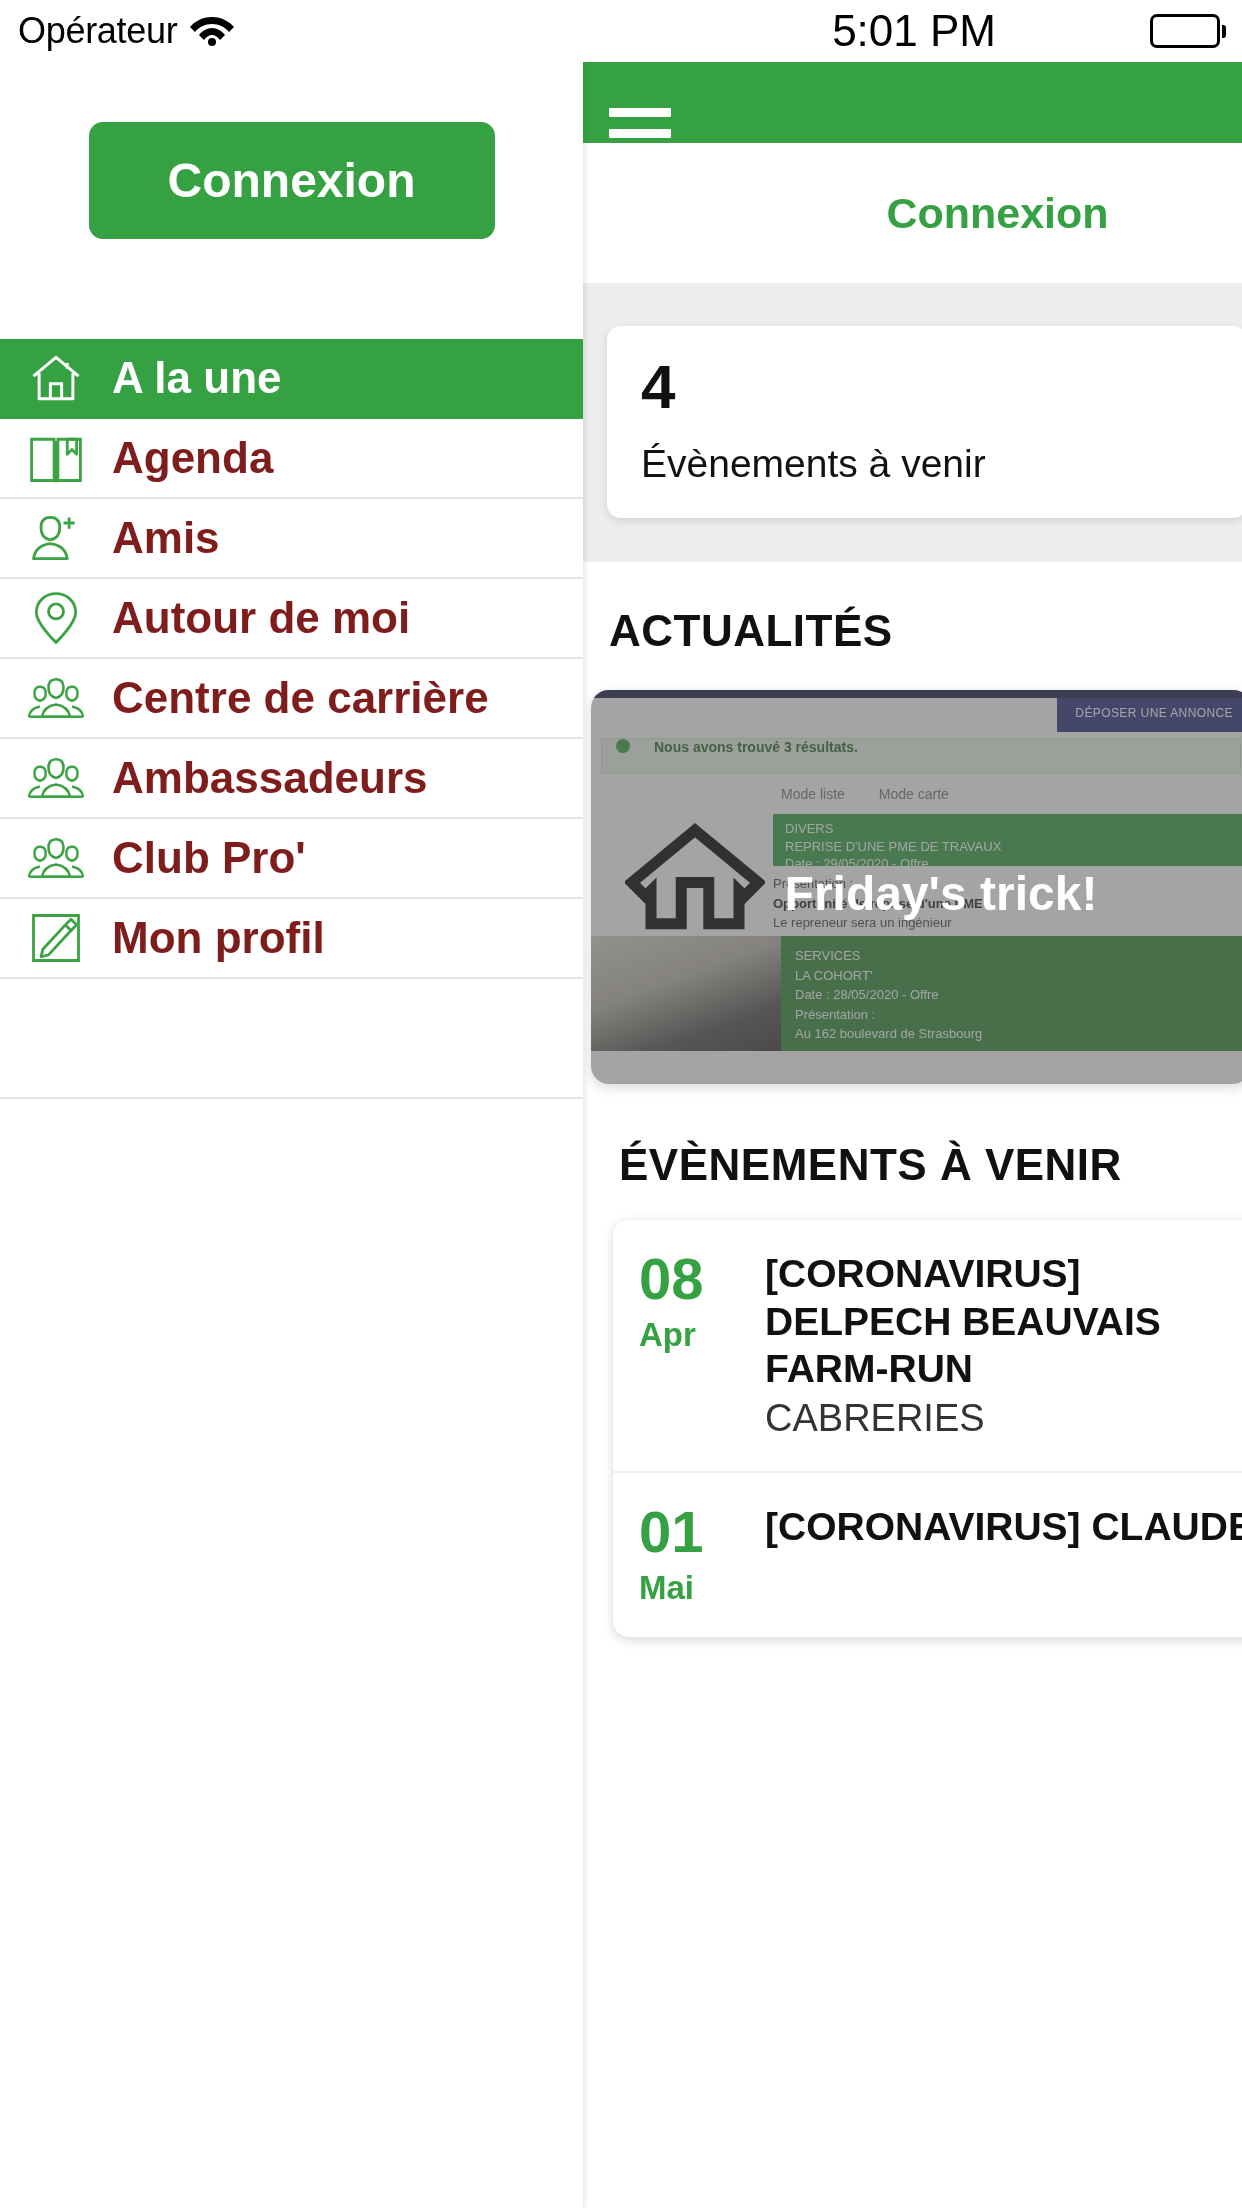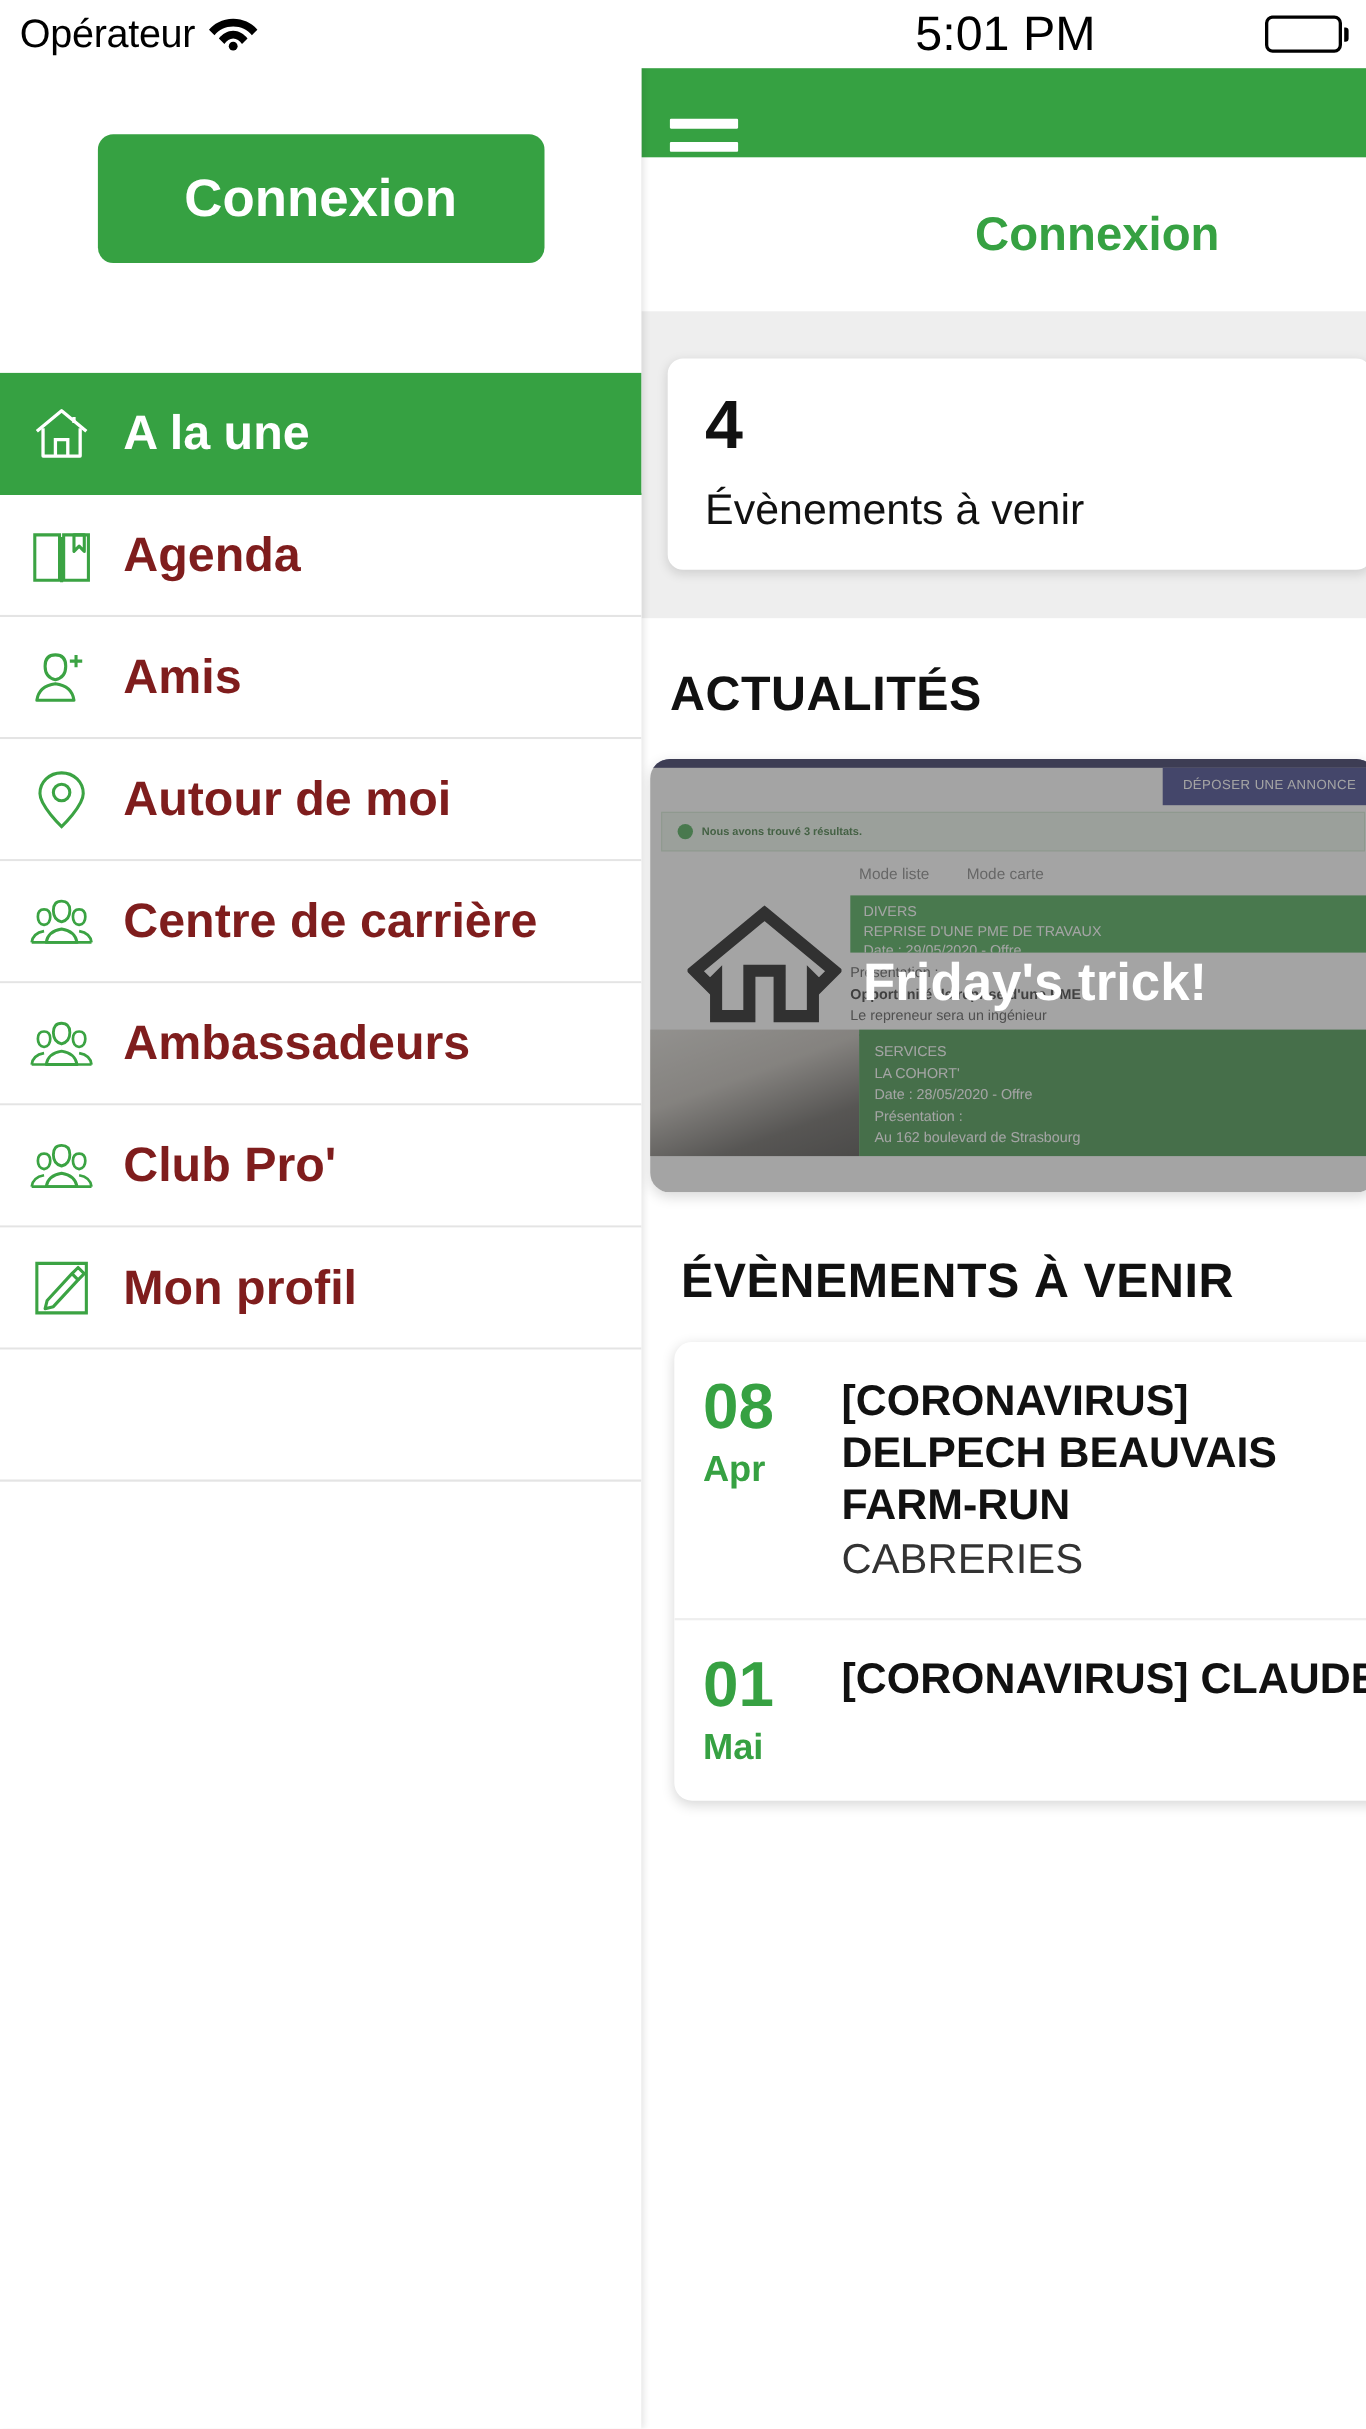--- a/index.html
+++ b/index.html
@@ -69,22 +69,22 @@
   }
   .news-shot { position:absolute; inset:0; background:#fff; }
   .ns-topbar { position:absolute; top:0; left:0; right:0; height:8px; background:#1b1b4f; }
   .ns-btn {
     position:absolute; top:8px; right:0; height:34px; background:#2b2f7e;
     color:#fff; font-size:12px; padding:8px 18px; letter-spacing:.4px; white-space:nowrap;
   }
   .ns-notice {
     position:absolute; top:48px; left:10px; right:10px; height:36px;
     background:#eaf6ea; border:1px solid #cfe6cf;
-    color:#2c6b2c; font-size:10px; font-weight:bold;
-    display:flex; align-items:center; padding-left:14px; gap:8px;
+    color:#2c6b2c; font-size:14px; font-weight:bold;
+    display:flex; align-items:flex-start; padding-left:14px; gap:24px;
   }
   .ns-dot { width:14px; height:14px; border-radius:50%; background:#36a142; }
   .ns-modes {
     position:absolute; top:96px; left:190px; font-size:14px; color:#777;
     display:flex; gap:34px; white-space:nowrap;
   }
   .ns-house {
     position:absolute; left:34px; top:132px; width:140px; height:110px;
   }
   .ns-house svg { width:100%; height:100%; }
@@ -136,21 +136,21 @@
   }
   .drawer-top { height:62px; }
   .login-wrap { padding:60px 0 0 0; display:flex; justify-content:center; }
   .login-btn {
     width:406px; height:117px; background:#36a142; border:none; border-radius:14px;
     color:#fff; font-size:48px; font-weight:bold; cursor:pointer;
     font-family:"Liberation Sans", sans-serif;
   }
   .menu { margin-top:100px; }
   .menu-item {
-    height:111px; display:flex; align-items:center;
+    height:80px; display:flex; align-items:center;
     border-bottom:2px solid #e4e4e4; background:#fff; cursor:pointer;
   }
   .menu-item.active { background:#36a142; border-bottom-color:#36a142; }
   .menu-icon {
     width:112px; flex-shrink:0; display:flex; align-items:center; justify-content:center;
   }
   .menu-icon svg { width:60px; height:60px; display:block; }
   .menu-label {
     font-size:44px; font-weight:bold; color:#7f1d1d; white-space:nowrap;
   }

